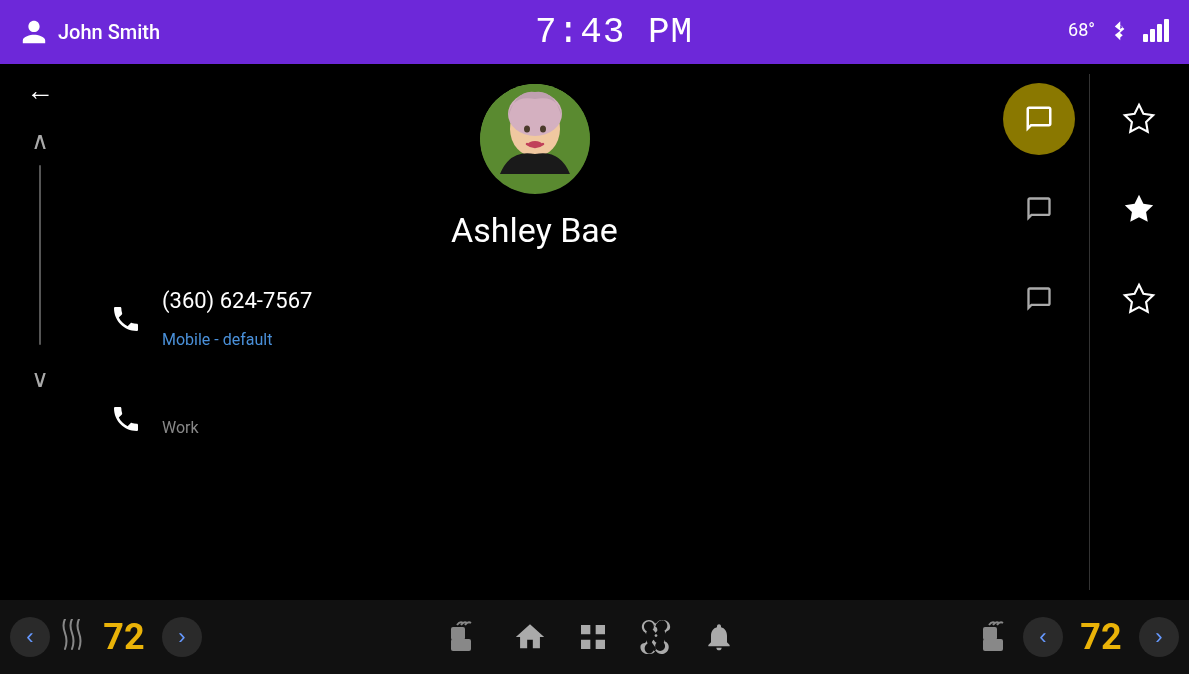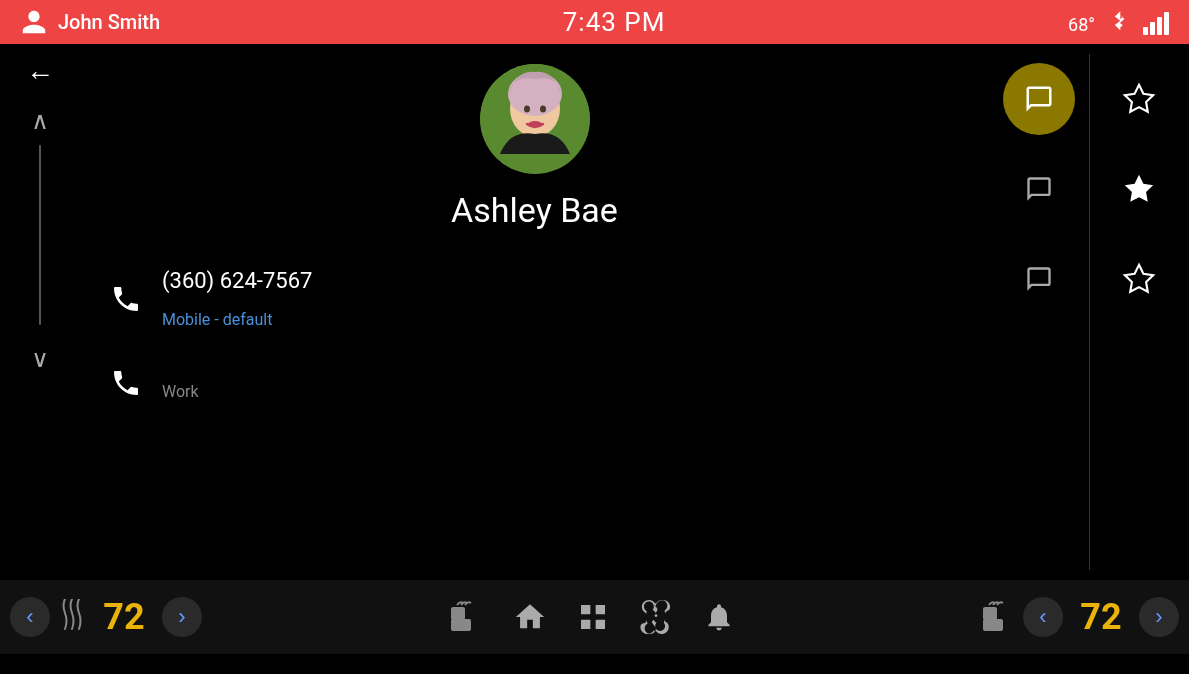--- a/index.html
+++ b/index.html
@@ -13,39 +13,40 @@
       overflow: hidden;
       position: relative;
     }
 
     
     .status-bar {
       display: flex;
       align-items: center;
       justify-content: space-between;
       padding: 0 20px;
-      height: 44px;
-      background: #ef4444;
+      height: 64px;
+      background: #6d28d9;
     }
 
     .status-left {
       display: flex;
       align-items: center;
       gap: 10px;
     }
 
     .status-center {
-      font-size: 26px;
+      font-size: 36px;
       font-weight: 400;
       letter-spacing: 1px;
+      font-family: Liberation Mono, monospace;
     }
 
     .status-right {
       display: flex;
-      align-items: flex-end;
+      align-items: flex-start;
       gap: 14px;
       font-size: 18px;
     }
 
     .user-name {
       font-size: 20px;
       font-weight: 500;
     }
 
     
@@ -131,21 +132,21 @@
       font-weight: 400;
       color: #fff;
       margin-bottom: 20px;
     }
 
     
     .phone-list {
       width: 100%;
       display: flex;
       flex-direction: column;
-      gap: 0;
+      gap: 16px;
     }
 
     .phone-entry {
       display: flex;
       align-items: center;
       padding: 18px 0 18px 30px;
       cursor: pointer;
     }
 
     .phone-details {

